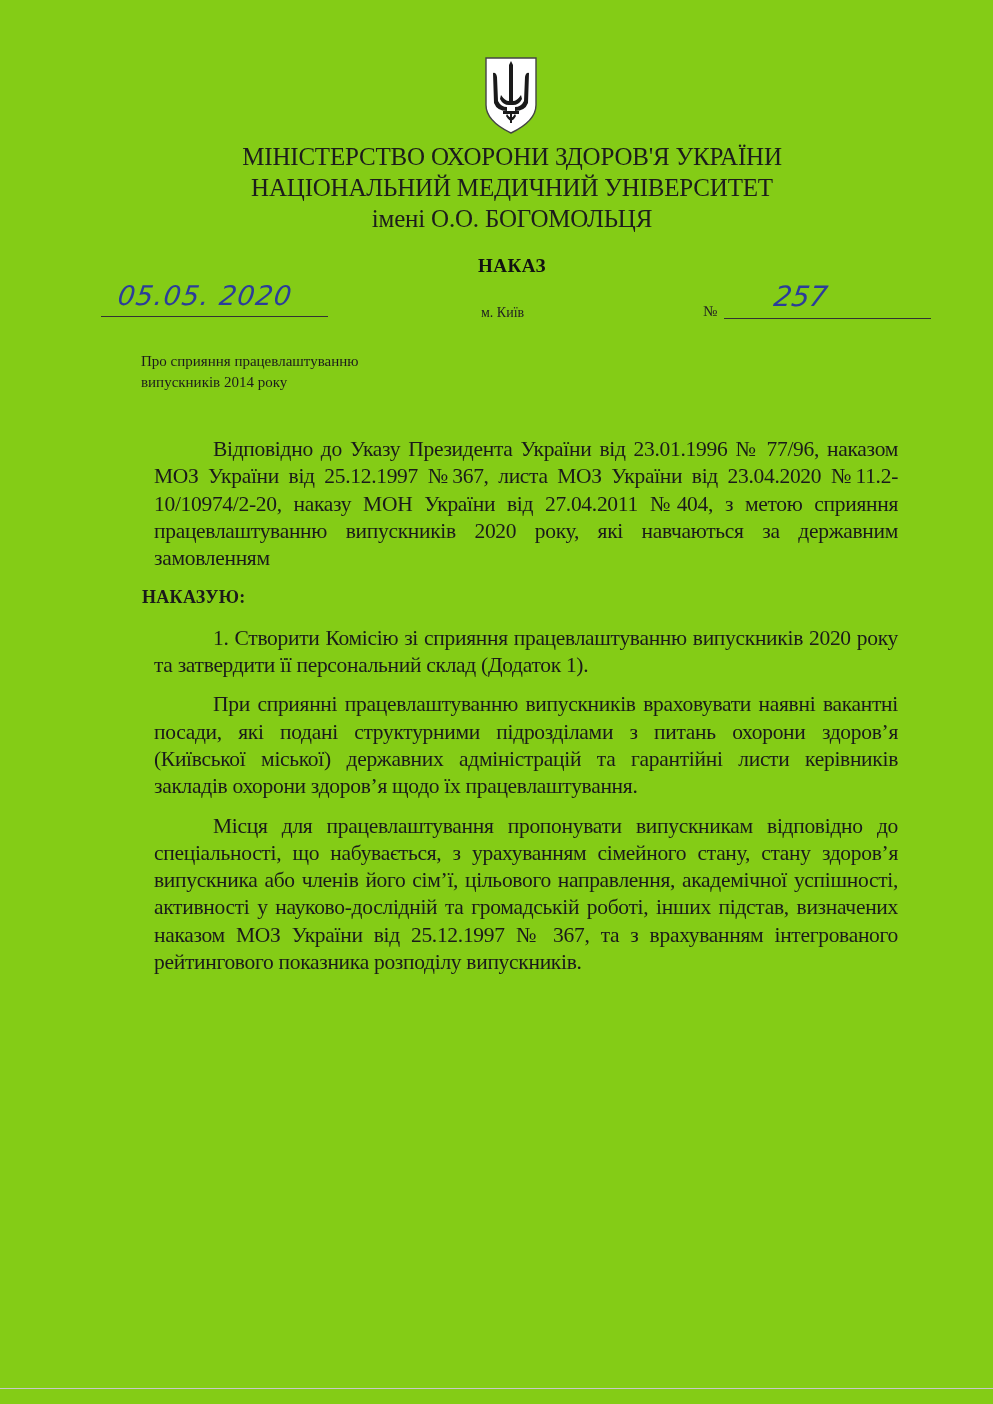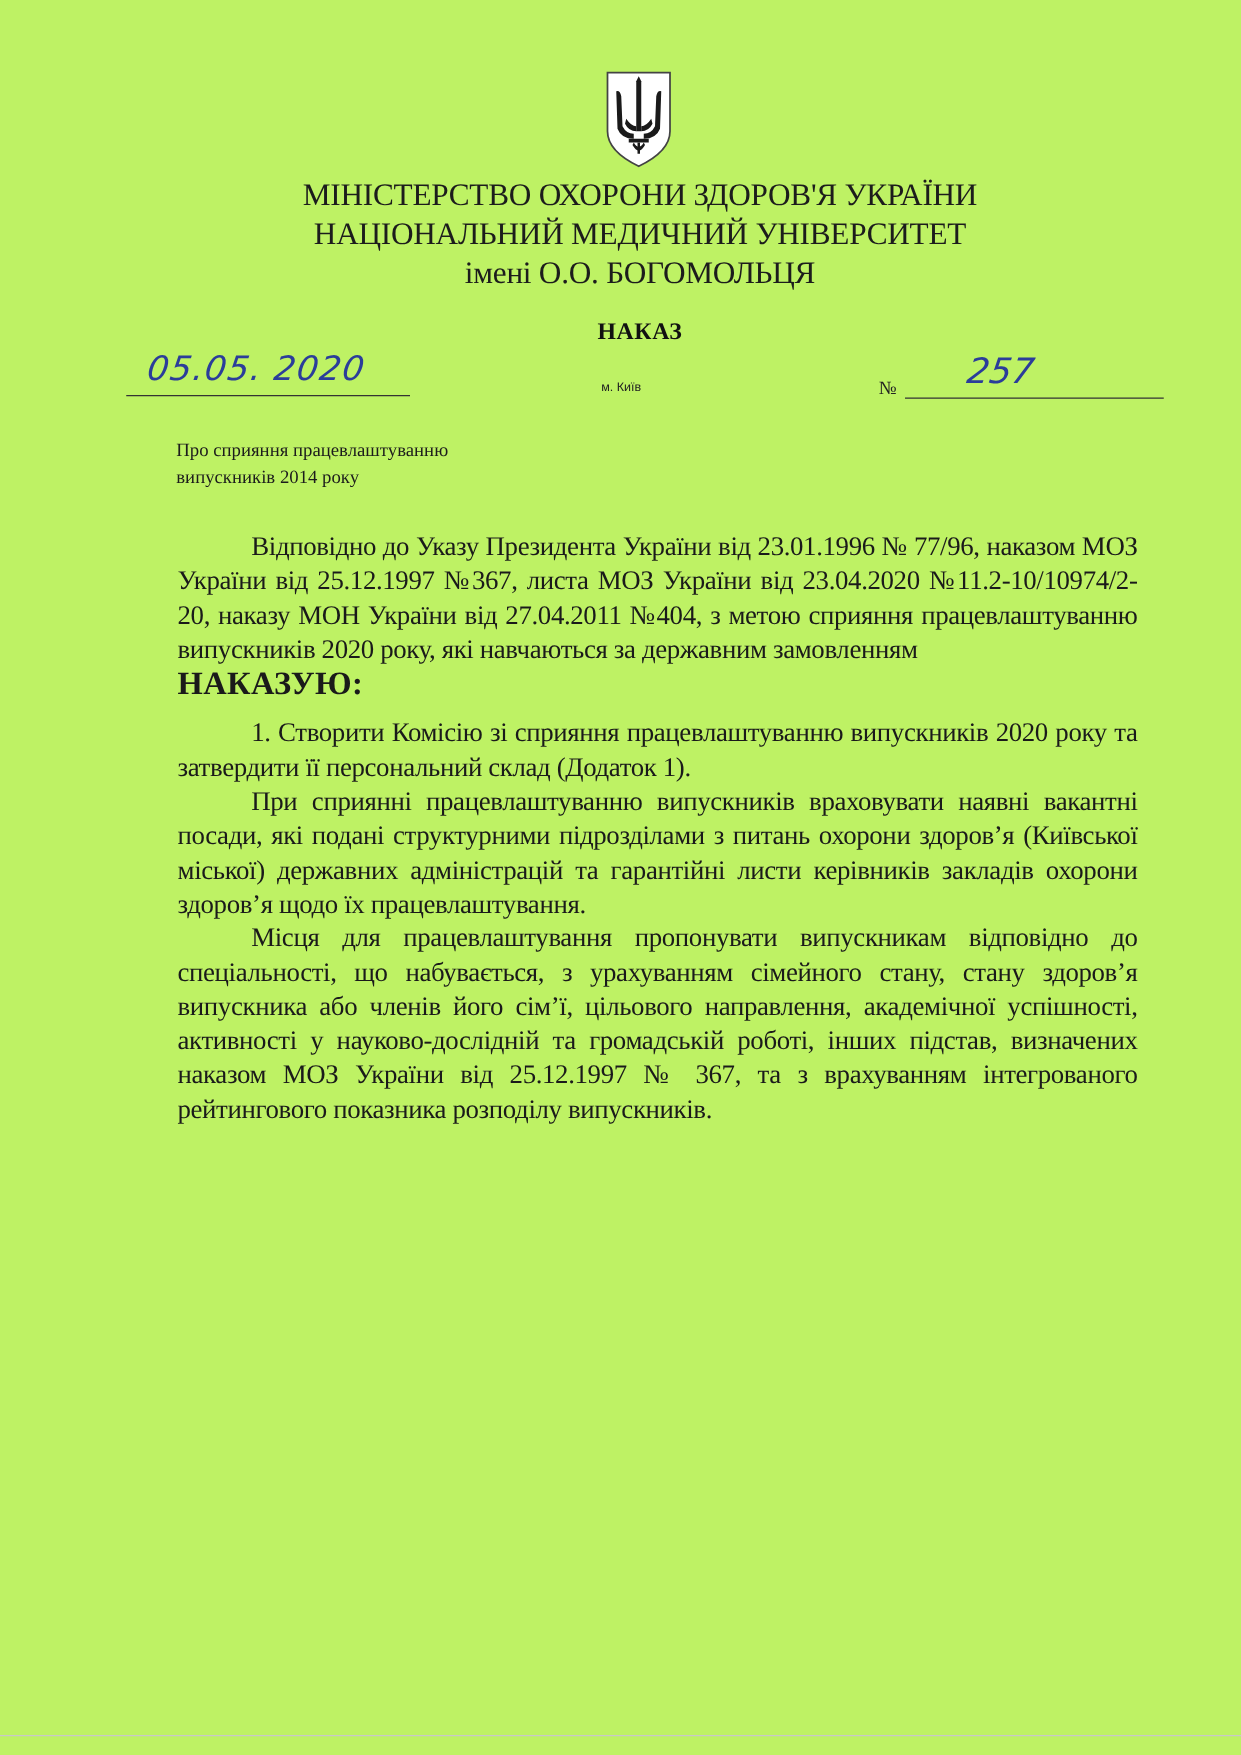--- a/index.html
+++ b/index.html
@@ -12,21 +12,21 @@
       height: 1404px;
       position: relative;
       overflow: hidden;
       font-family: "Liberation Serif", "DejaVu Serif", serif;
       color: #1a1a1a;
     }
     .page {
       position: absolute;
       left: 0; top: 0;
       width: 993px; height: 1404px;
-      background: #bef264;
+      background: #84cc16;
     }
     .bottom-edge {
       position: absolute;
       left: 0; top: 1388px;
       width: 993px; height: 1px;
       background: #c8c8c8;
     }
     .emblem {
       position: absolute;
       left: 483px; top: 55px;
@@ -65,22 +65,22 @@
       font-family: "DejaVu Sans", sans-serif;
       font-style: italic;
       font-size: 27px;
       color: #2b3d9a;
       letter-spacing: 1px;
       transform: skewX(-8deg);
     }
     .city {
       position: absolute;
       left: 481px; top: 305px;
-      font-family: Liberation Sans, sans-serif;
-      font-size: 10px;
+      font-family: Liberation Serif, serif;
+      font-size: 14px;
       color: #222;
     }
     .num-sign {
       position: absolute;
       left: 703px; top: 303px;
       font-size: 15px;
       color: #222;
     }
     .num-line {
       position: absolute;
@@ -107,27 +107,27 @@
     .body-text {
       position: absolute;
       left: 142px; top: 424px;
       width: 768px;
       font-size: 21.5px;
       line-height: 27.3px;
       color: #1a1a1a;
       letter-spacing: -0.3px;
     }
     .body-text p {
-      margin: 0;
+      margin: 12px;
       text-align: justify;
     }
     .indent { text-indent: 59px; }
     .order-word {
       font-weight: bold;
-      font-size: 26px;
+      font-size: 18px;
       margin: 0 0 13px 0 !important;
       letter-spacing: 0.3px;
     }
   </style>
 </head>
 <body>
 
 <div class="page">
 
   <svg class="emblem" viewBox="0 0 56 80">

